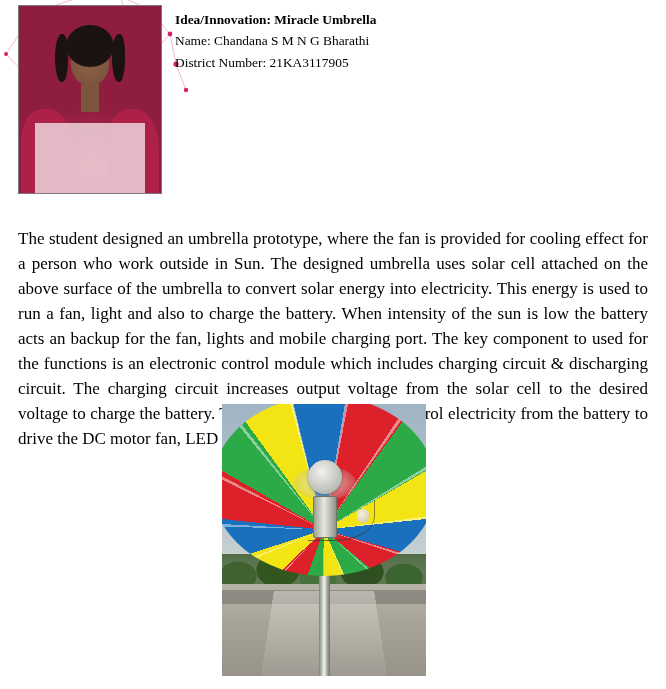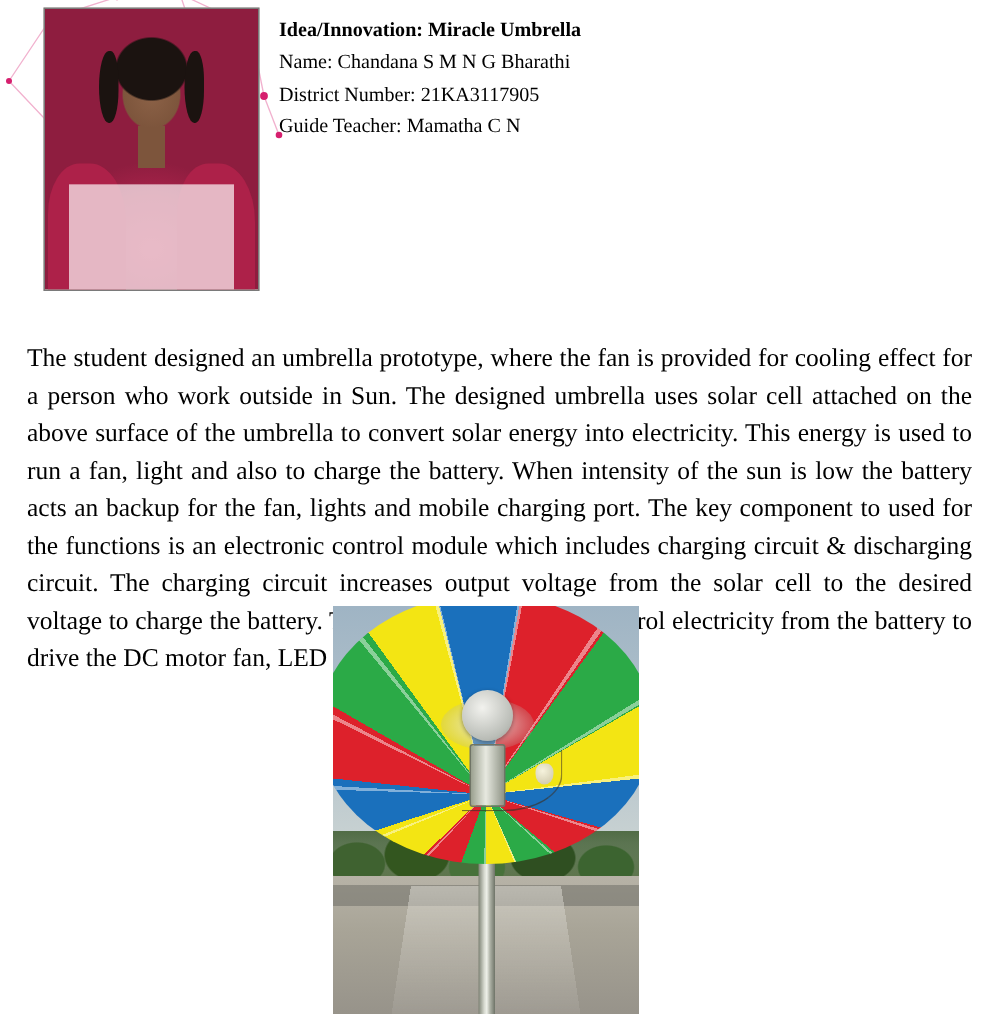--- a/index.html
+++ b/index.html
@@ -22,21 +22,21 @@
     left: 0;
     top: -6px;
     width: 230px;
     height: 120px;
     pointer-events: none;
   }
 
   
   .header {
     position: absolute;
-    left: 11px;
+    left: 0;
     top: 0;
     width: 564px;
     height: 198px;
   }
 
   .photo-frame {
     position: absolute;
     left: 18px;
     top: 5px;
     width: 142px;
@@ -333,24 +333,20 @@
     </div>
 
     <div class="row">
       <span>District Number:</span>
       <span>21KA3117905</span>
     </div>
 
 
 
 
-    <div class="row">
-      <span>Guide Teacher:</span>
-      <span> Mamatha C N</span>
-    </div>
   </div>
 </div>
 
 <p class="paragraph">The student designed an umbrella prototype, where the fan is provided for cooling effect for a person who work outside in Sun. The designed umbrella uses solar cell attached on the above surface of the umbrella to convert solar energy into electricity. This energy is used to run a fan, light and also to charge the battery. When intensity of the sun is low the battery acts an backup for the fan, lights and mobile charging port. The key component to used for the functions is an electronic control module which includes charging circuit &amp; discharging circuit. The charging circuit increases output voltage from the solar cell to the desired voltage to charge the battery. The discharge circuit can control electricity from the battery to drive the DC motor fan, LED indicator &amp; charging port.</p>
 
 <div class="umbrella-frame">
   <div class="umb-sky"></div>
   <div class="umb-trees"></div>
   <div class="umb-roof"></div>
   <div class="umb-pole"></div>

